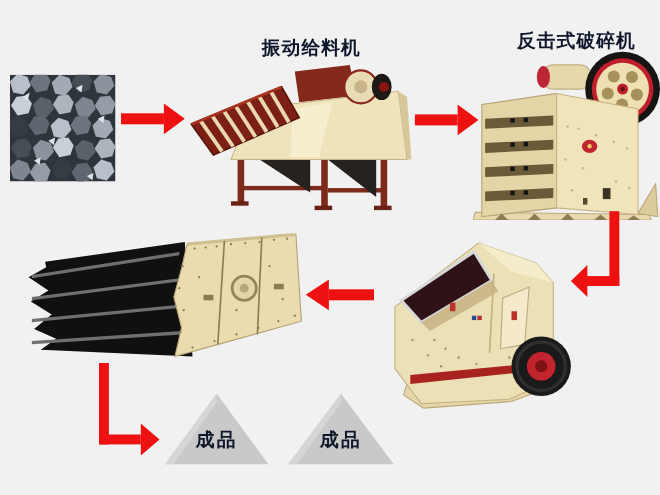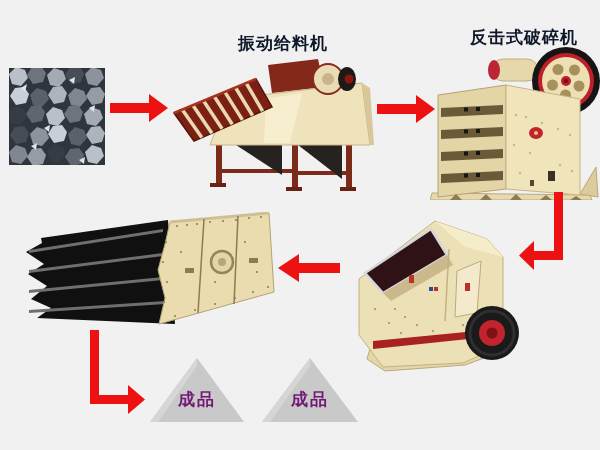--- a/index.html
+++ b/index.html
@@ -1,20 +1,20 @@
 <!DOCTYPE html>
 <html><head>
 <meta charset="utf-8">
 <style>
   html,body{margin:0;padding:0;}
   body{font-family:"Liberation Sans","DejaVu Sans",sans-serif;}
   .stage{position:relative;width:600px;height:450px;background:#f1f1f2;overflow:hidden;}
   .abs{position:absolute;}
   .mlabel{position:absolute;font-size:17px;font-weight:700;color:#0f172a;text-align:right;letter-spacing:1px;white-space:nowrap;}
-  .prod-label{position:absolute;width:100%;text-align:center;font-size:17px;font-weight:700;color:#701a75;letter-spacing:2px;}
+  .prod-label{position:absolute;width:100%;text-align:center;font-size:17px;font-weight:700;color:#0f172a;letter-spacing:2px;}
   svg{display:block;}
 </style>
 </head>
 <body>
 
 <div class="stage">
 
   <svg class="abs" style="left:9px;top:68px;" width="96" height="97" viewBox="0 0 96 97">
     <rect x="0" y="0" width="96" height="97" fill="#2f353c"></rect>
     <polygon points="0,6 7,-1 16,2 19,10 12,18 3,16" fill="#b9c0c9"></polygon>

